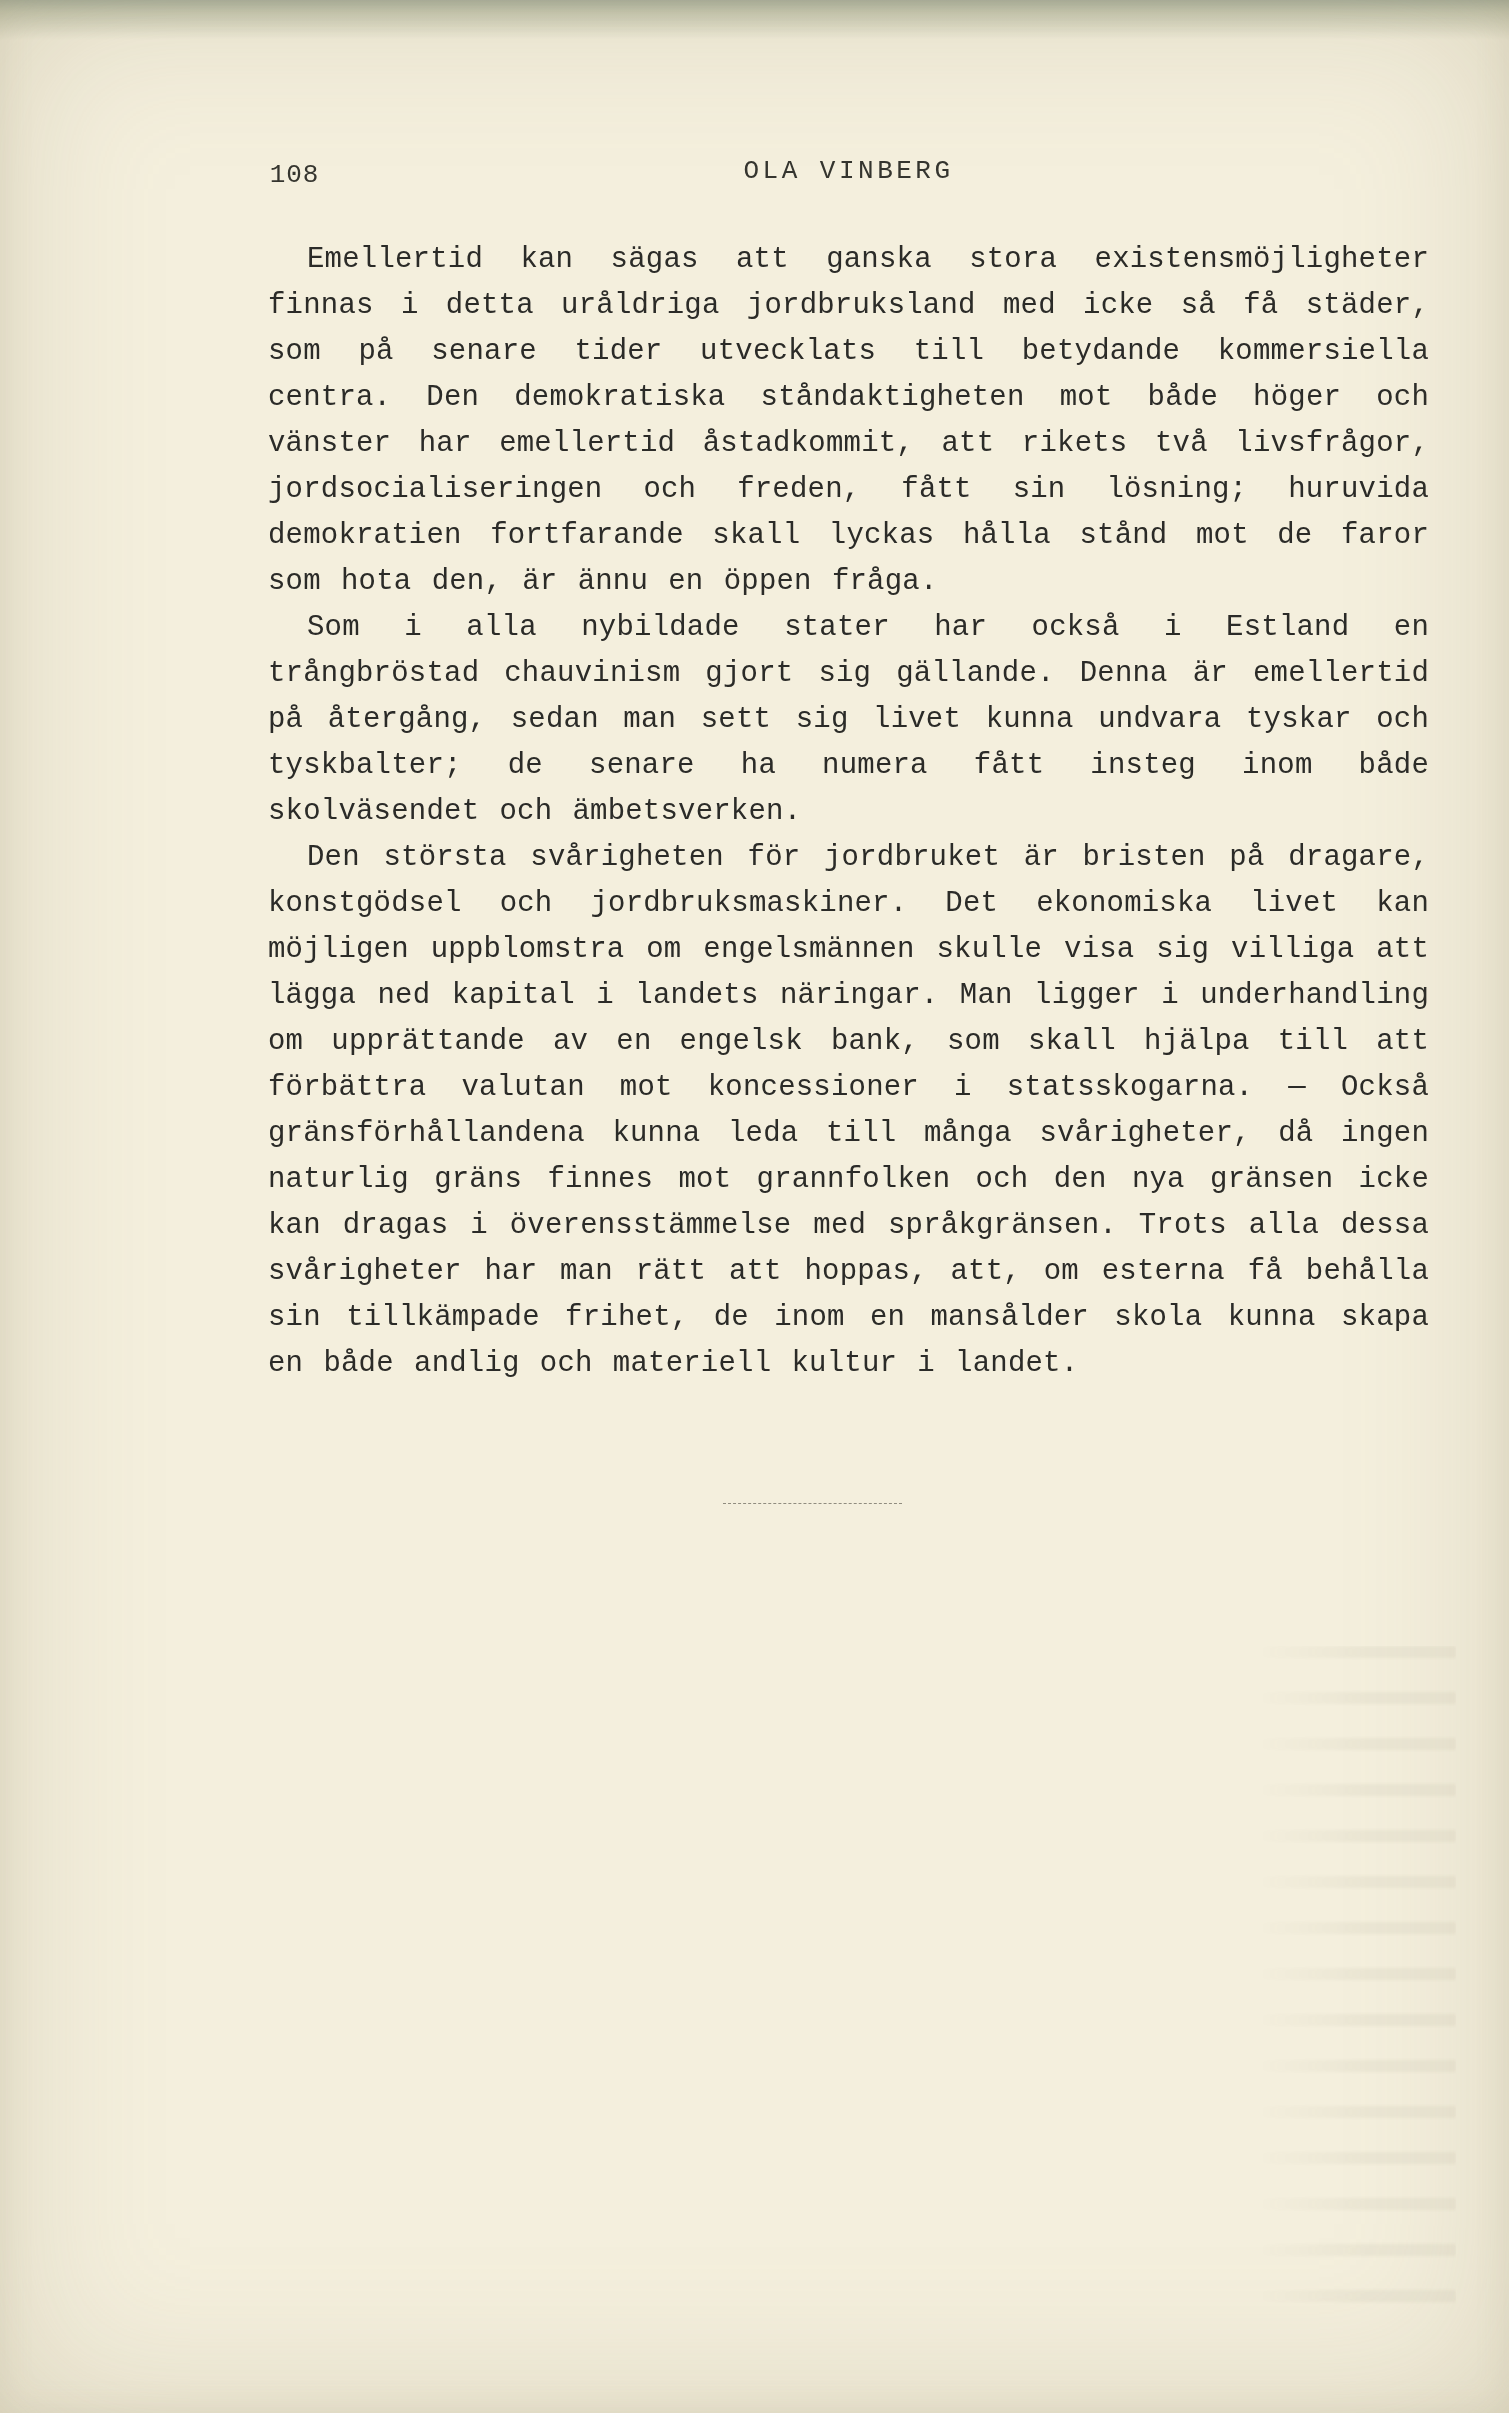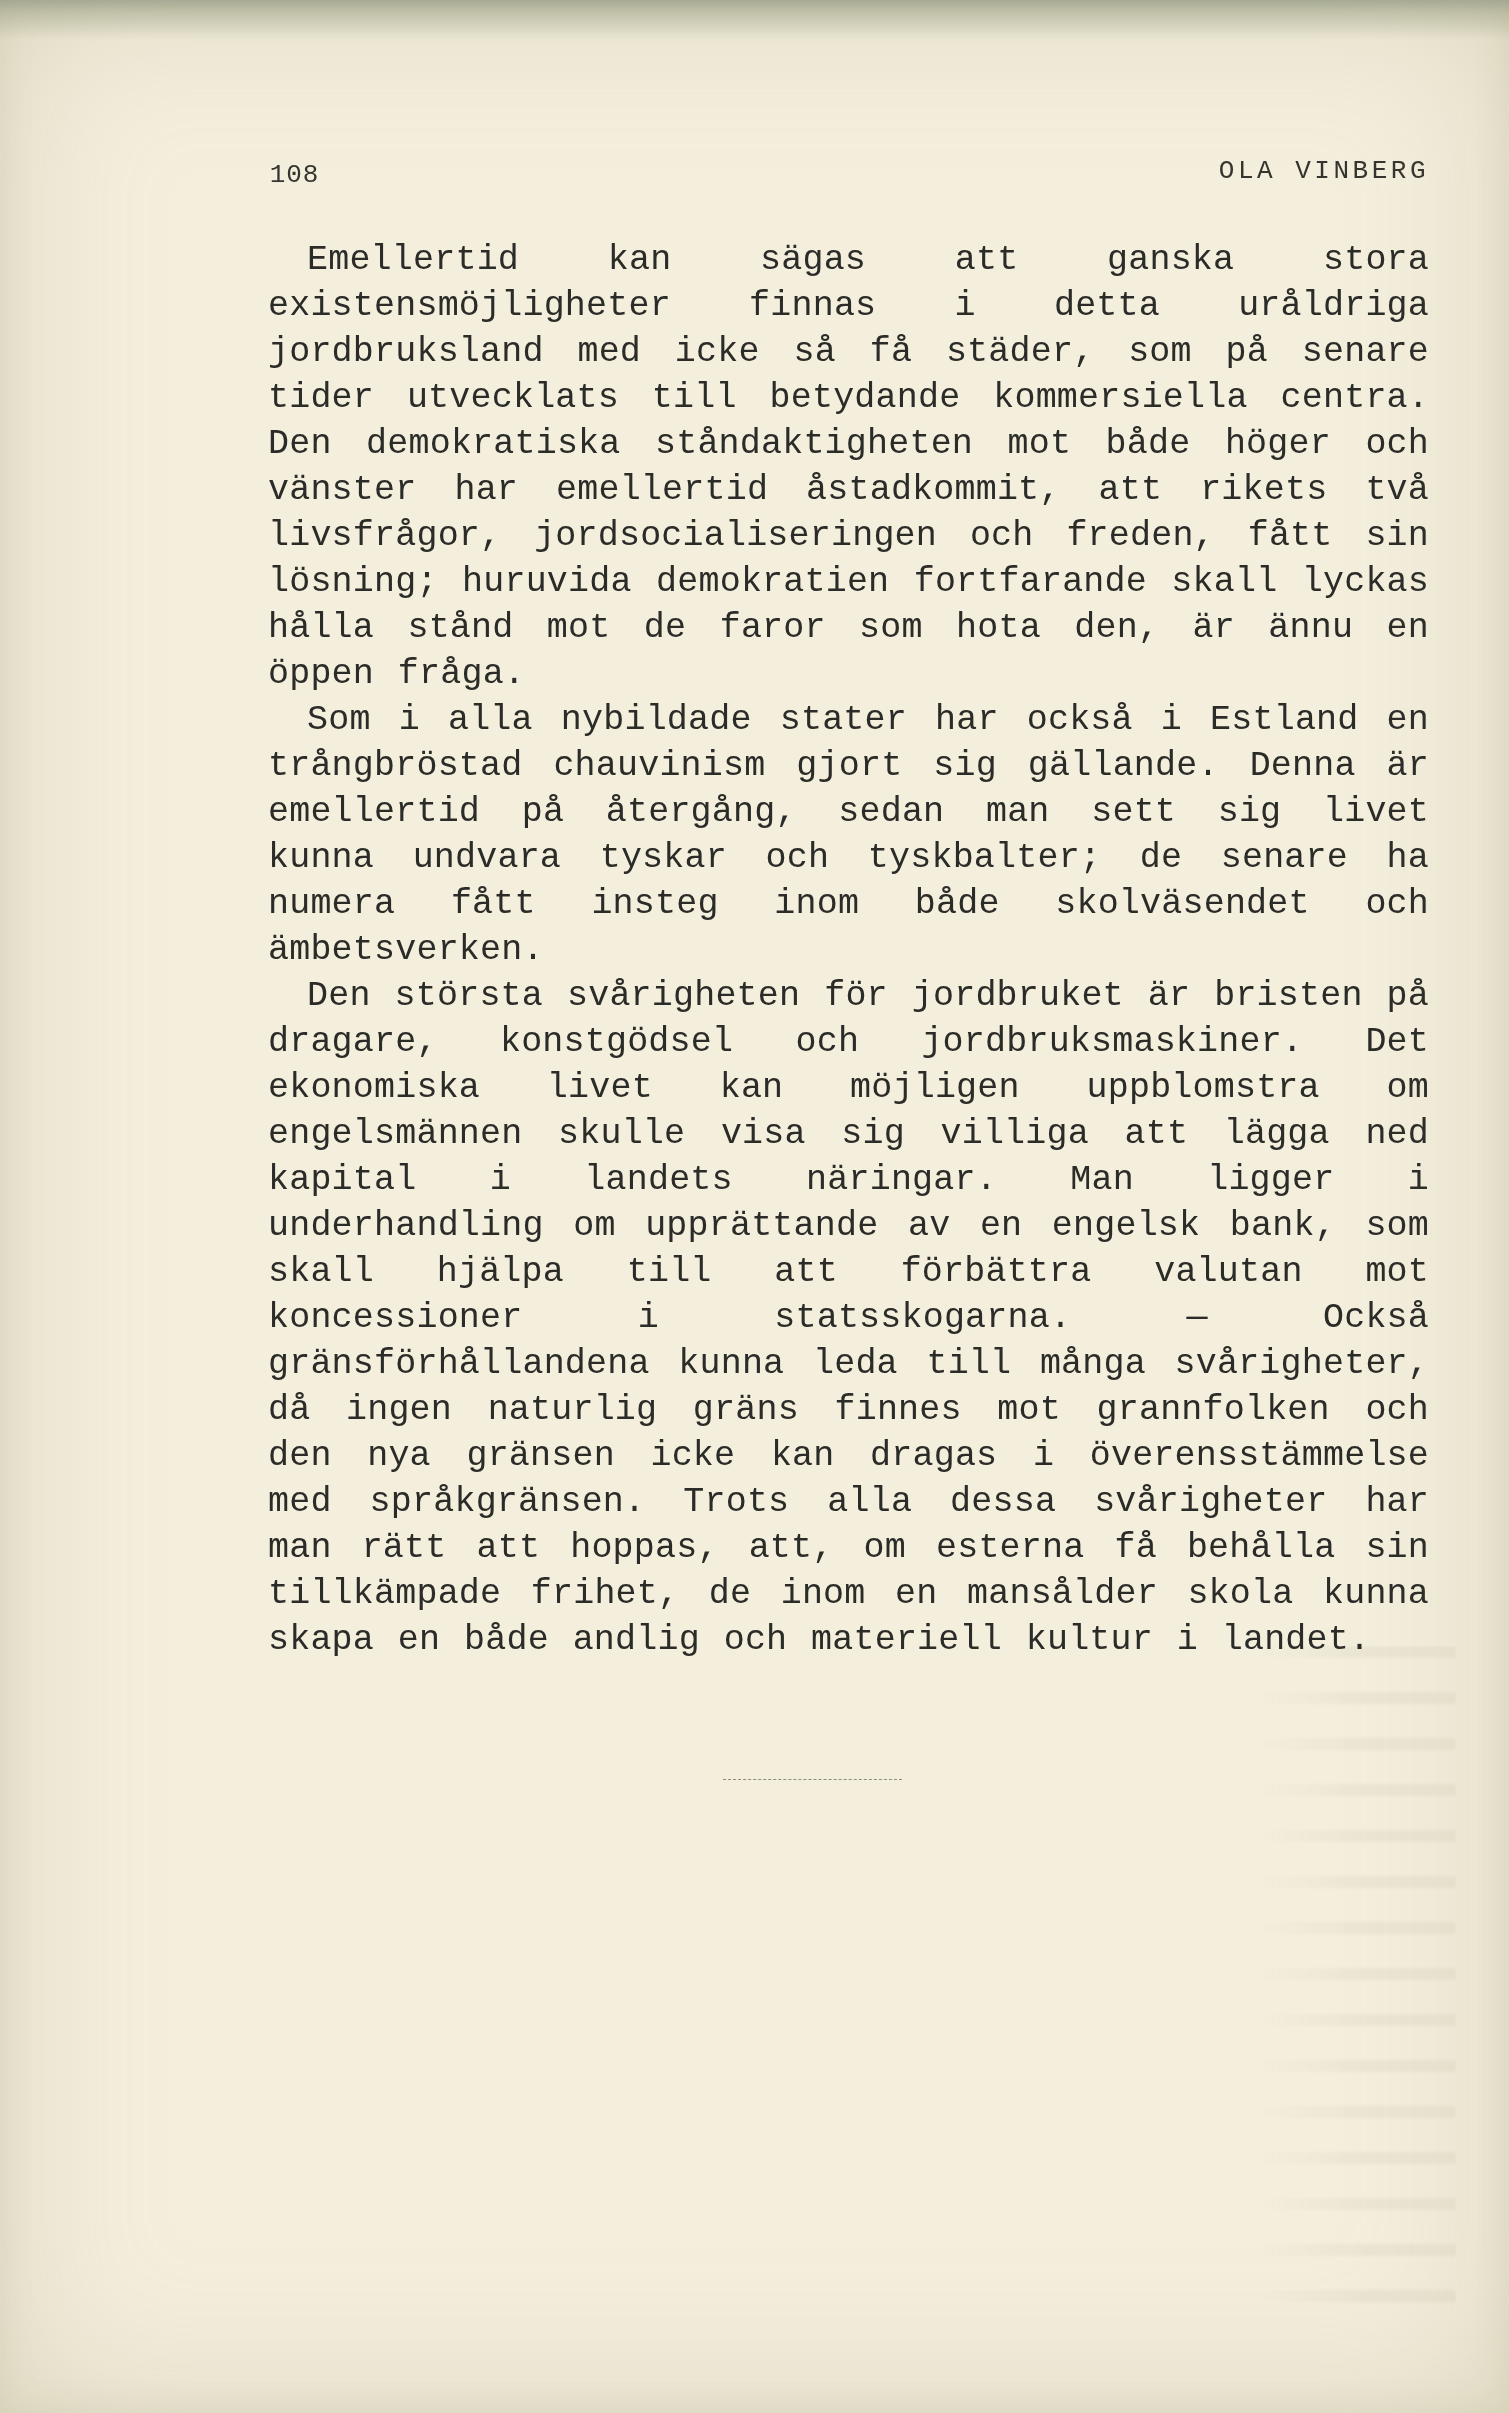--- a/index.html
+++ b/index.html
@@ -60,30 +60,30 @@
   }
   .page-number {
     position: absolute;
     left: 1.8px;
     top: 3.5px;
     letter-spacing: 0.9px;
   }
   .running-title {
     display: block;
     width: 100%;
-    text-align: right;
+    text-align: center;
     letter-spacing: 3.5px;
   }
 
   .body-text {
     margin-top: 42px;
   }
   .body-text p {
     margin: 0;
-    font-size: 35px;
+    font-size: 29px;
     line-height: 46px;
     text-align: justify;
     text-indent: 39px;
     letter-spacing: 0.2px;
     word-spacing: 2.6px;
   }
 
   .section-divider {
     width: 179px;
     margin: 116px 0 0 455px;

